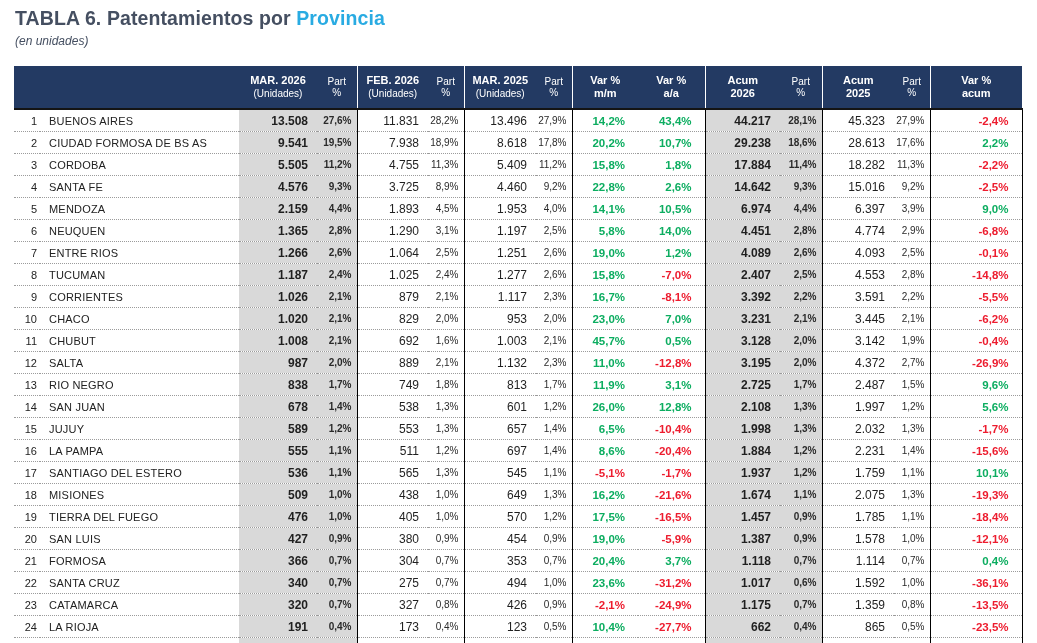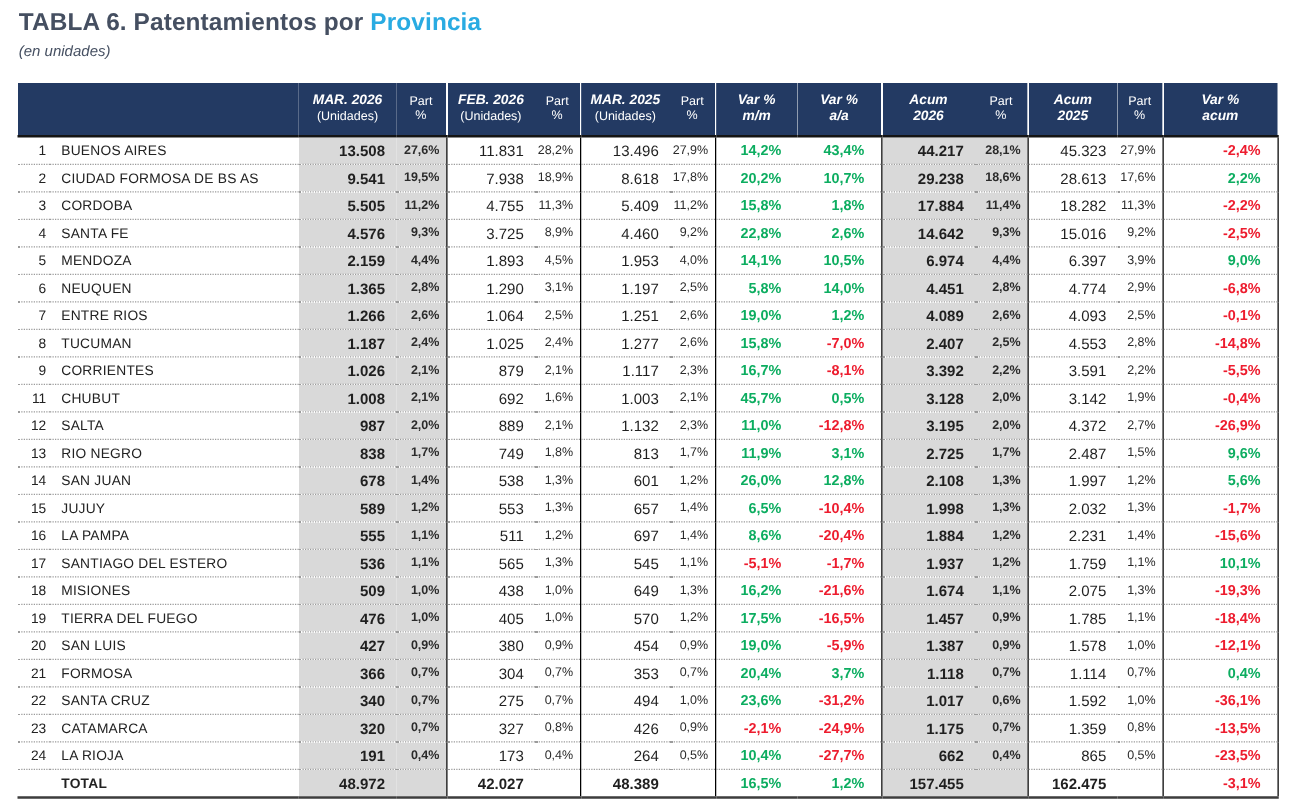--- a/index.html
+++ b/index.html
@@ -24,21 +24,21 @@
   table.data {
     border-collapse:collapse; table-layout:fixed; width:1008px;
   }
   th, td { padding:0; overflow:hidden; white-space:nowrap; }
 
   thead th {
     background:#233A63; color:#ffffff; height:42px;
     text-align:center; vertical-align:middle;
     border-bottom:2px solid #141414;
   }
-  .hl1 { font-size:11px; font-weight:bold; line-height:13px;font-style:italic; }
+  .hl1 { font-size:11px; font-weight:bold; line-height:13px; }
   .hl2 { font-size:10px; font-weight:normal; line-height:13px; }
   .hp1 { font-size:10px; font-weight:normal; line-height:11px; }
   .hp2 { font-size:10px; font-weight:normal; line-height:11px; }
   thead th.sep { border-left:1px solid rgba(255,255,255,0.65); }
 
   tbody td {
     height:21px; font-size:12px; vertical-align:middle;
     border-top:1px dotted #9b9b9b;
   }
   tbody tr:first-child td { border-top:none; }
@@ -289,20 +289,37 @@
           <td class="c-part">2,3%</td>
           <td class="c-var bl pos">16,7%</td>
           <td class="c-var neg">-8,1%</td>
           <td class="c-val g b bl">3.392</td>
           <td class="c-part g b">2,2%</td>
           <td class="c-val bl">3.591</td>
           <td class="c-part">2,2%</td>
           <td class="c-var bl br neg">-5,5%</td>
         </tr>
         <tr>
+          <td class="c-num">10</td>
+          <td class="c-name">CHACO</td>
+          <td class="c-val g b">1.020</td>
+          <td class="c-part g b">2,1%</td>
+          <td class="c-val bl">829</td>
+          <td class="c-part">2,0%</td>
+          <td class="c-val bl">953</td>
+          <td class="c-part">2,0%</td>
+          <td class="c-var bl pos">23,0%</td>
+          <td class="c-var pos">7,0%</td>
+          <td class="c-val g b bl">3.231</td>
+          <td class="c-part g b">2,1%</td>
+          <td class="c-val bl">3.445</td>
+          <td class="c-part">2,1%</td>
+          <td class="c-var bl br neg">-6,2%</td>
+        </tr>
+        <tr>
           <td class="c-num">11</td>
           <td class="c-name">CHUBUT</td>
           <td class="c-val g b">1.008</td>
           <td class="c-part g b">2,1%</td>
           <td class="c-val bl">692</td>
           <td class="c-part">1,6%</td>
           <td class="c-val bl">1.003</td>
           <td class="c-part">2,1%</td>
           <td class="c-var bl pos">45,7%</td>
           <td class="c-var pos">0,5%</td>
@@ -516,21 +533,21 @@
           <td class="c-part">0,8%</td>
           <td class="c-var bl br neg">-13,5%</td>
         </tr>
         <tr>
           <td class="c-num">24</td>
           <td class="c-name">LA RIOJA</td>
           <td class="c-val g b">191</td>
           <td class="c-part g b">0,4%</td>
           <td class="c-val bl">173</td>
           <td class="c-part">0,4%</td>
-          <td class="c-val bl">264</td>
+          <td class="c-val bl">123</td>
           <td class="c-part">0,5%</td>
           <td class="c-var bl pos">10,4%</td>
           <td class="c-var neg">-27,7%</td>
           <td class="c-val g b bl">662</td>
           <td class="c-part g b">0,4%</td>
           <td class="c-val bl">865</td>
           <td class="c-part">0,5%</td>
           <td class="c-var bl br neg">-23,5%</td>
         </tr>
         <tr class="total">

